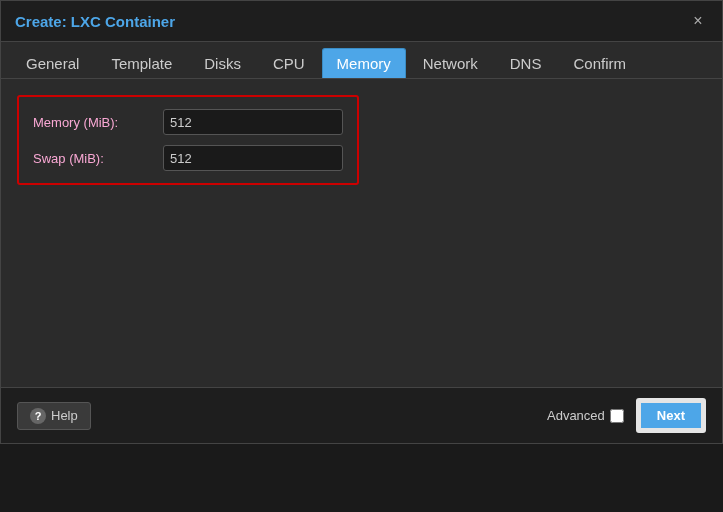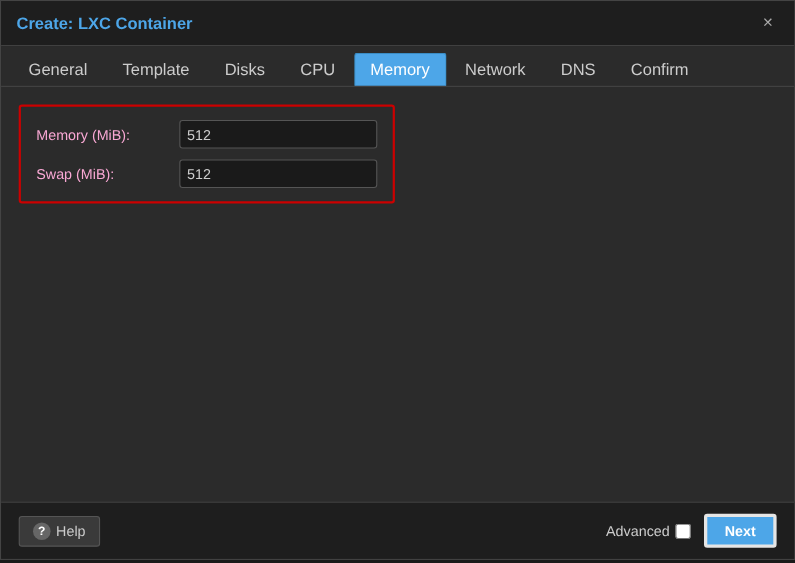--- a/index.html
+++ b/index.html
@@ -8,21 +8,21 @@
       height: 512px;
       background: #1a1a1a;
       font-family: Arial, sans-serif;
       font-size: 13px;
       color: #ccc;
       overflow: hidden;
     }
 
     .dialog {
       width: 723px;
-      height: 509px;
+      height: 444px;
       background: #2b2b2b;
       border: 1px solid #444;
       display: flex;
       flex-direction: column;
     }
 
     .dialog-header {
       background: #1e1e1e;
       padding: 10px 14px;
       display: flex;
@@ -183,21 +183,21 @@
       border: 1px solid #555;
       border-radius: 3px;
       color: #ccc;
       cursor: pointer;
       font-size: 13px;
     }
 
     .next-btn {
       padding: 5px 16px;
       background: #4da6e8;
-      border: 3px solid #e5e5e5;
+      border: 5px solid #e5e5e5;
       border-radius: 3px;
       color: #fff;
       cursor: pointer;
       font-size: 13px;
       font-weight: bold;
     }
 
     .help-circle {
       width: 16px;
       height: 16px;

